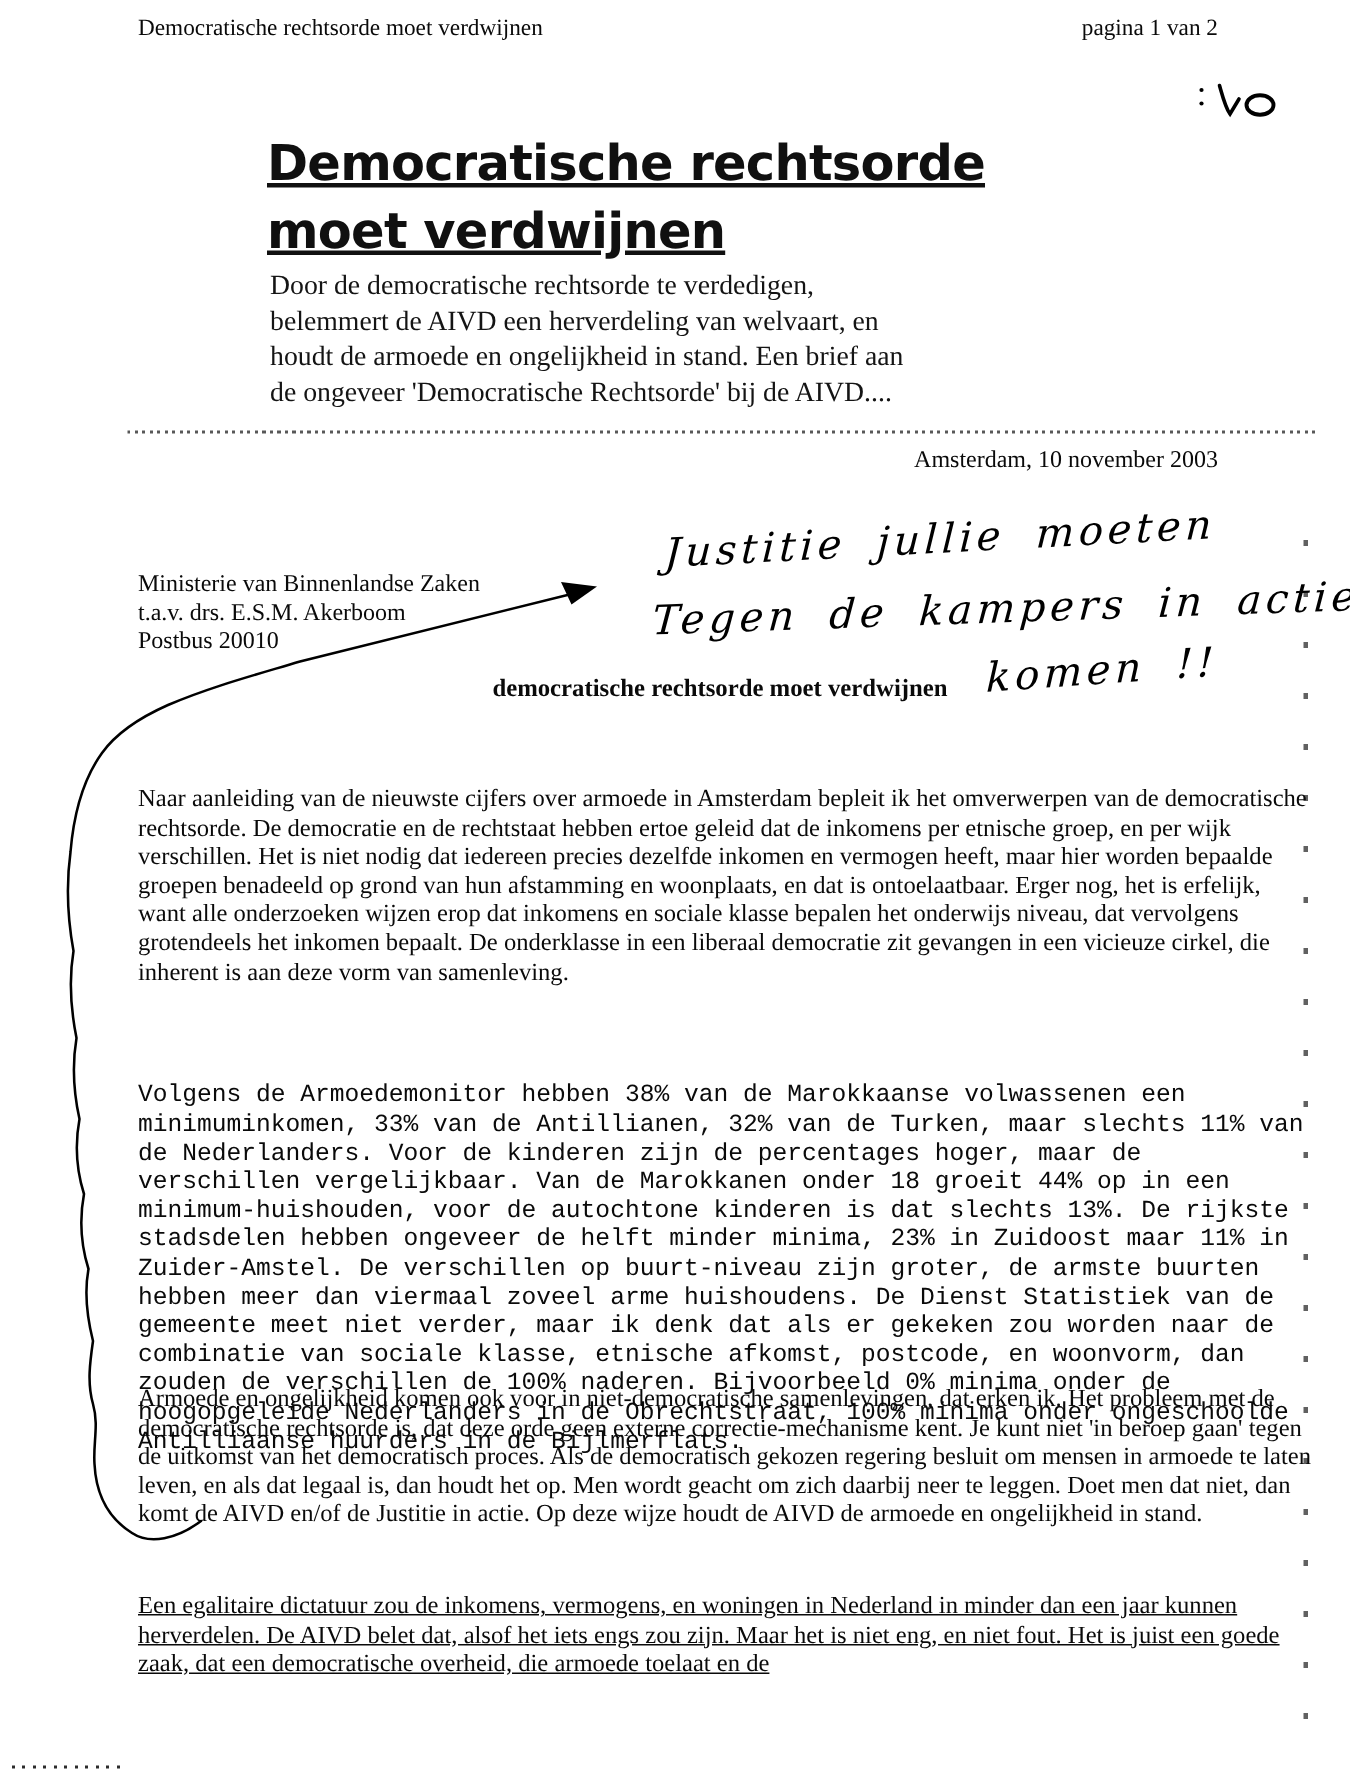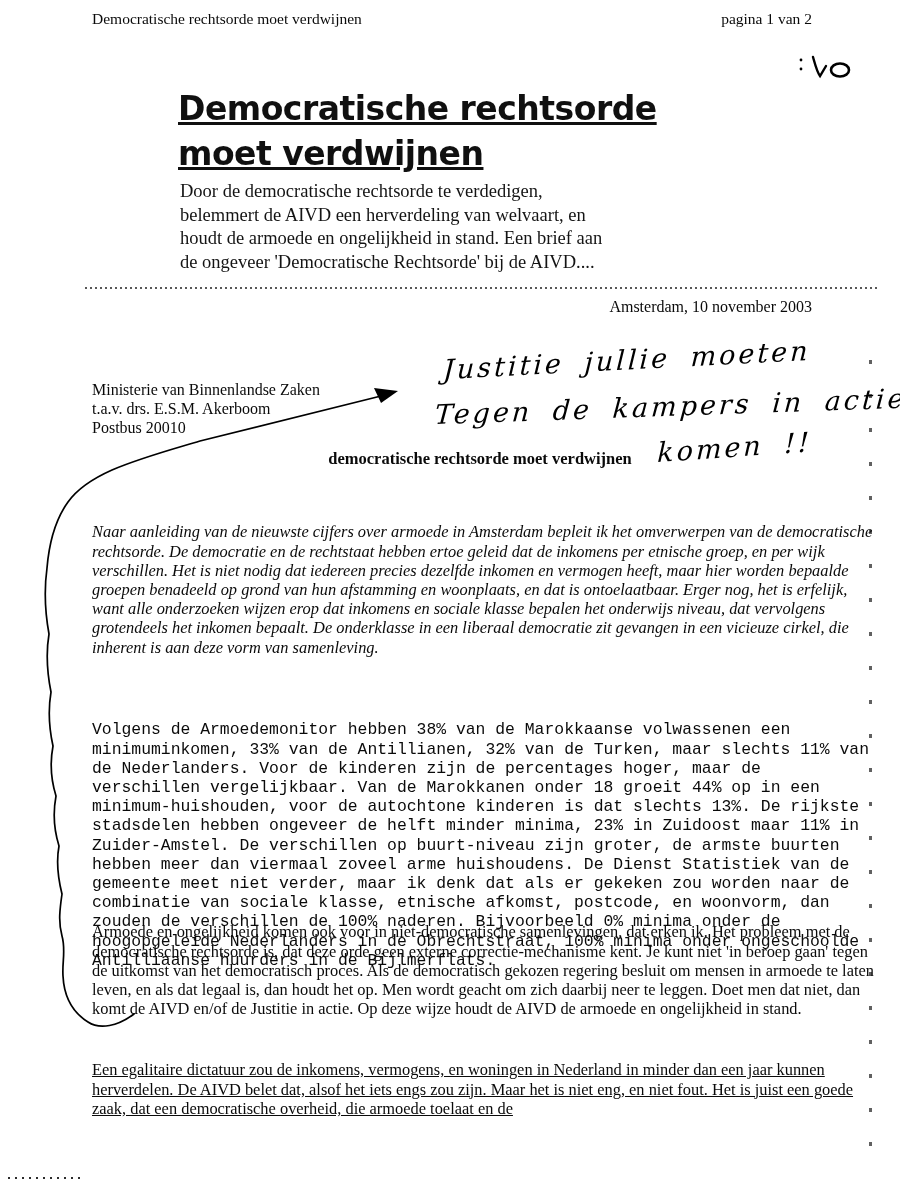--- a/index.html
+++ b/index.html
@@ -43,21 +43,21 @@
 
   
   .dateline { position:absolute; right:88px; top:298px; font-size:16px; }
   .address  { position:absolute; left:92px; top:356px; font-size:16px; line-height:19px;margin-top:24px; }
   .subject  {
     position:absolute; left:92px; top:449px; width:776px;
     text-align:center; font-weight:700; font-size:16.5px;
   }
   .body-par { position:absolute; left:92px; width:782px;
               font-size:16.4px; line-height:19.2px; text-align:left; }
-  .par-1 { top:506px;font-style:italic; }
+  .par-1 { top:506px; }
   .par-2 { top:704px;font-family:Liberation Mono, monospace; }
   .par-3 { top:906px; }
   .par-4 { top:1044px;text-decoration:underline; }
 
   
   .handwrite {
     position:absolute; font-family:"DejaVu Serif", serif; font-style:italic;
     font-size:27px; color:#000; letter-spacing:3px; word-spacing:9px;
     transform-origin:left top; white-space:nowrap;
   }

